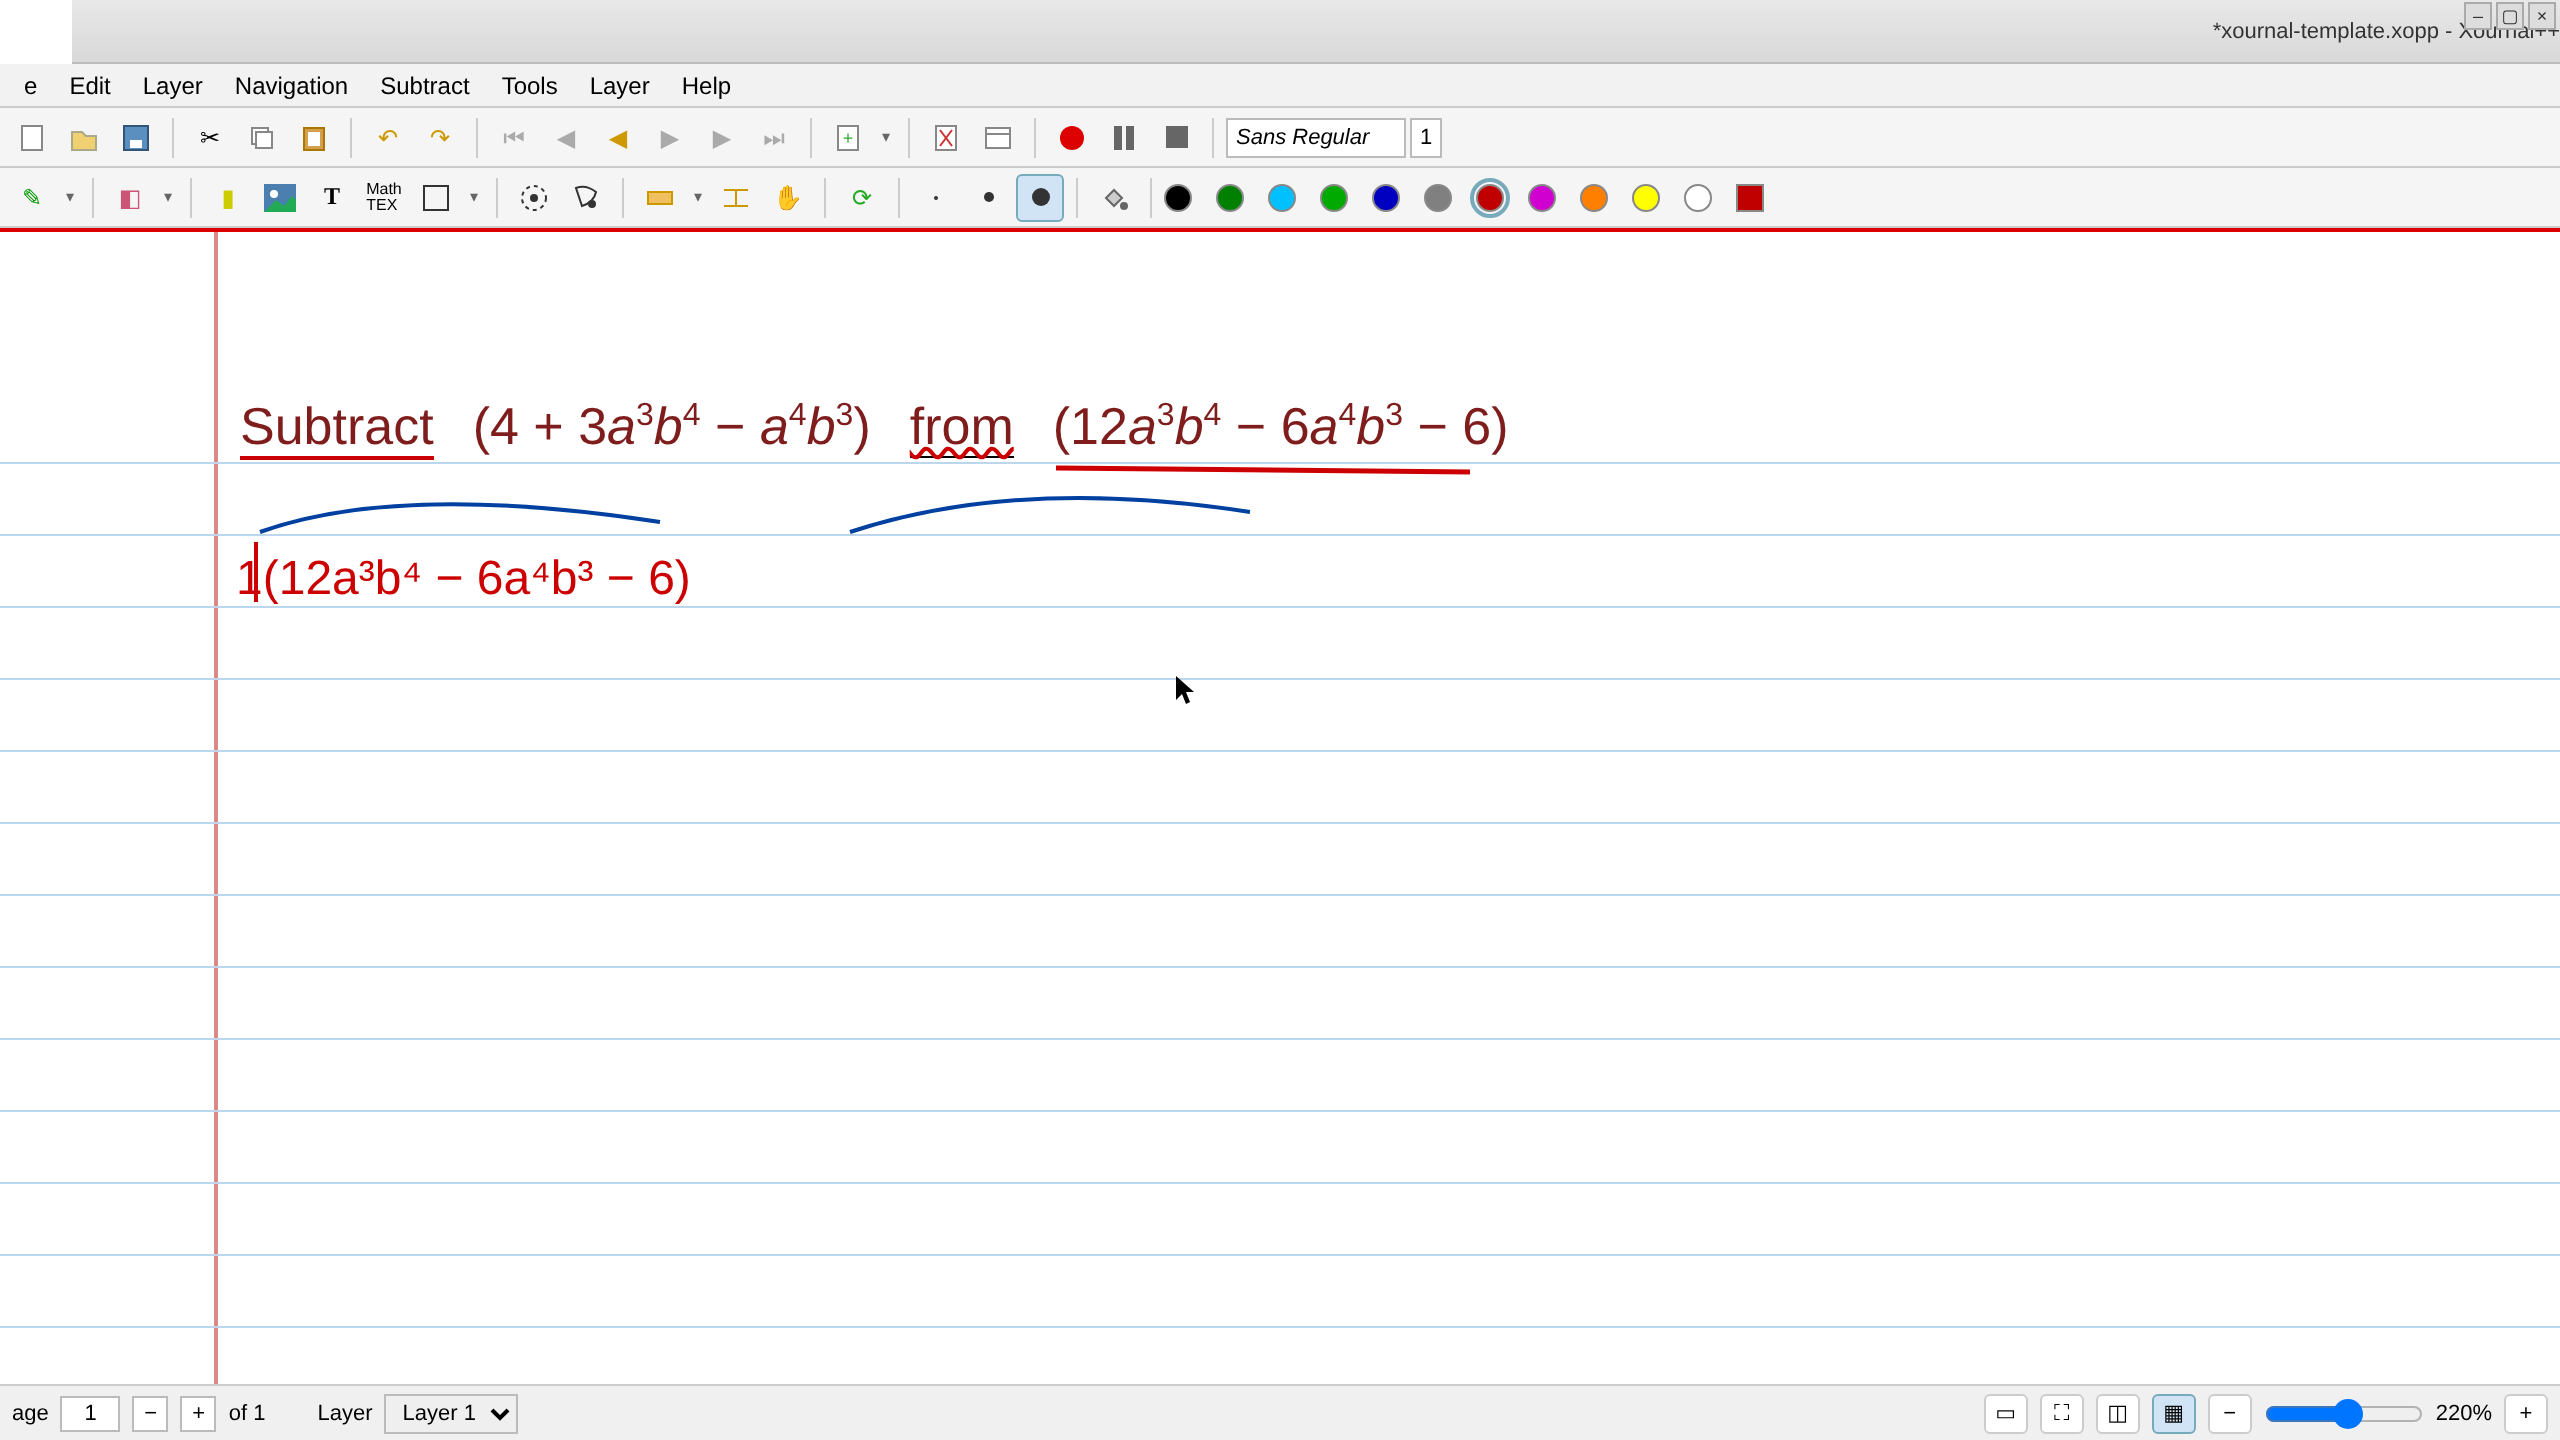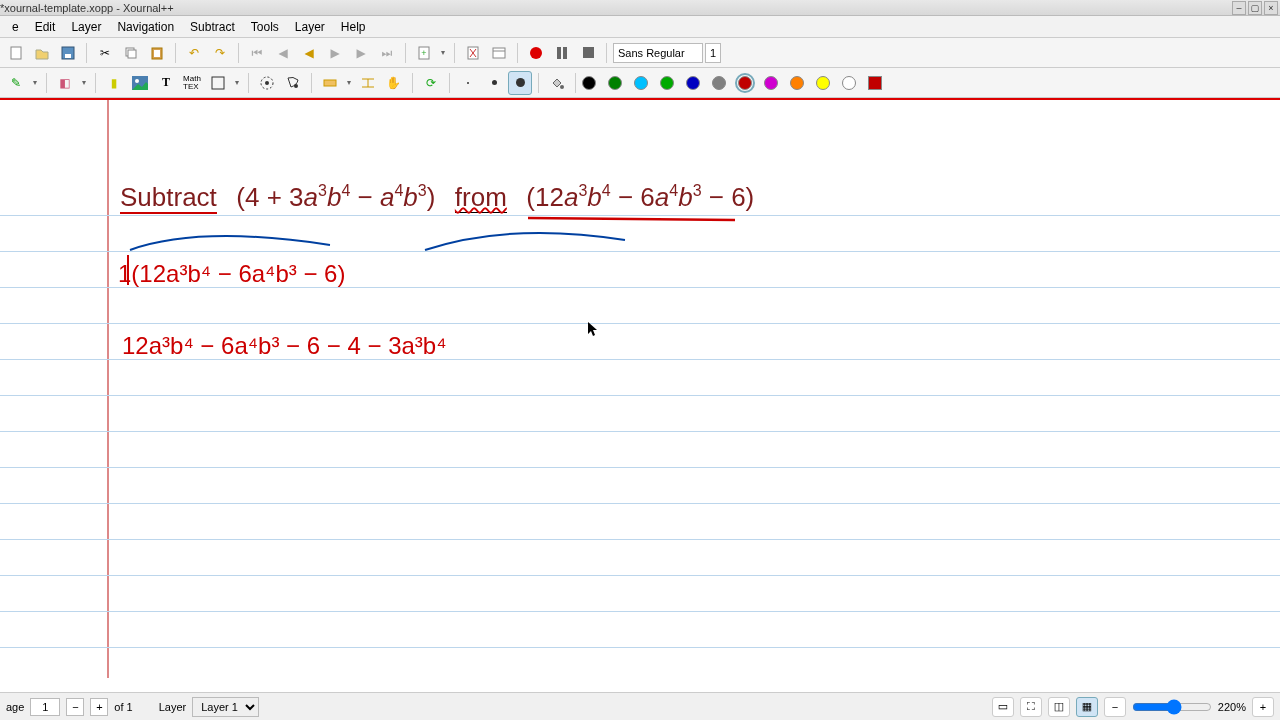--- a/index.html
+++ b/index.html
@@ -1,22 +1,23 @@
 <!DOCTYPE html>
 <html><head>
 <meta charset="utf-8">
 <style>
 * { margin: 0; padding: 0; box-sizing: border-box; font-family: Arial, sans-serif; }
 html, body { width: 1280px; height: 720px; overflow: hidden; background: #fff; }
 
 .titlebar {
-  height: 16px; background: linear-gradient(#e8e8e8,#d8d8d8);
-  display: flex; align-items: center; justify-content: flex-start;
+  height: 32px; background: linear-gradient(#e8e8e8,#d8d8d8);
+  display: flex; align-items: center; justify-content: flex-end;
   font-size: 11px; color: #333; border-bottom: 1px solid #bbb;
   position: relative;
+  margin-left: 36px;
 }
 .win-controls { position: absolute; right: 2px; top: 1px; display: flex; gap: 2px; }
 .win-btn { width: 14px; height: 14px; background: #ddd; border: 1px solid #aaa; font-size: 9px; display: flex; align-items: center; justify-content: center; cursor: pointer; }
 
 .menubar {
   height: 22px; background: #f2f2f2; display: flex; align-items: center;
   padding: 0 4px; font-size: 12px; border-bottom: 1px solid #ccc;
 }
 .menu-item { padding: 2px 8px; cursor: pointer; }
 
@@ -24,21 +25,21 @@
   height: 30px; background: #f5f5f5; border-bottom: 1px solid #ccc;
   display: flex; align-items: center; padding: 0 4px; gap: 2px;
 }
 .tb-btn {
   width: 24px; height: 24px; display: flex; align-items: center; justify-content: center;
   border: 1px solid transparent; border-radius: 3px; cursor: pointer; font-size: 12px;
 }
 .tb-btn.active { background: #d0e4f5; border-color: #7ab; }
 .tb-sep { width: 1px; height: 20px; background: #ccc; margin: 0 4px; }
 .tb-dropdown { width: 10px; font-size: 8px; color: #666; cursor: pointer; display:flex; align-items:center; justify-content:center;}
-.font-input { width: 90px; height: 20px; font-size: 11px; padding: 0 4px; border: 1px solid #bbb; }
+.font-input { width: 90px; height: 20px; font-size: 11px; padding: 0 4px; border: 1px solid #bbb; font-style: italic; }
 .size-input { width: 16px; height: 20px; font-size: 11px; padding: 0 4px; border: 1px solid #bbb; text-align: center; }
 
 .color-dot { width: 14px; height: 14px; border-radius: 50%; border: 1px solid #888; cursor: pointer; }
 .color-sq { width: 14px; height: 14px; border: 1px solid #888; cursor: pointer; }
 
 .canvas-area {
   position: relative; width: 1280px; height: 580px; background: #fff; overflow: hidden;
 }
 .page {
   position: absolute; left: 0; top: 0; width: 1280px; height: 580px;
@@ -296,21 +297,20 @@
     <div class="hline" style="top:547px"></div>
 
     <div class="typed" style="left:120px;top:82px">
       <span class="underline-red">Subtract</span>
       &nbsp;&nbsp;<span>(4 + 3<i>a</i><sup>3</sup><i>b</i><sup>4</sup> − <i>a</i><sup>4</sup><i>b</i><sup>3</sup>)</span>
       &nbsp;&nbsp;<span class="wavy" style="border-bottom:1px solid #000">from</span>
       &nbsp;&nbsp;<span>(12<i>a</i><sup>3</sup><i>b</i><sup>4</sup> − 6<i>a</i><sup>4</sup><i>b</i><sup>3</sup> − 6)</span>
     </div>
 
     <div class="hand" style="left:118px;top:160px">1(12a³b⁴ − 6a⁴b³ − 6)</div>
-    <div class="hand" style="left:122px;top:232px">12a³b⁴ − 6a⁴b³ − 6  − 4 − 3a³b⁴</div>
 
     <svg class="annotations">
 
       <path d="M528 118 L735 120" stroke="#c00" stroke-width="2.5" fill="none"></path>
 
       <path d="M130 150 Q200 125 330 145" stroke="#0040a0" stroke-width="2" fill="none"></path>
 
       <path d="M425 150 Q510 122 625 140" stroke="#0040a0" stroke-width="2" fill="none"></path>
 
       <path d="M128 155 L128 185" stroke="#c00" stroke-width="2" fill="none"></path>

